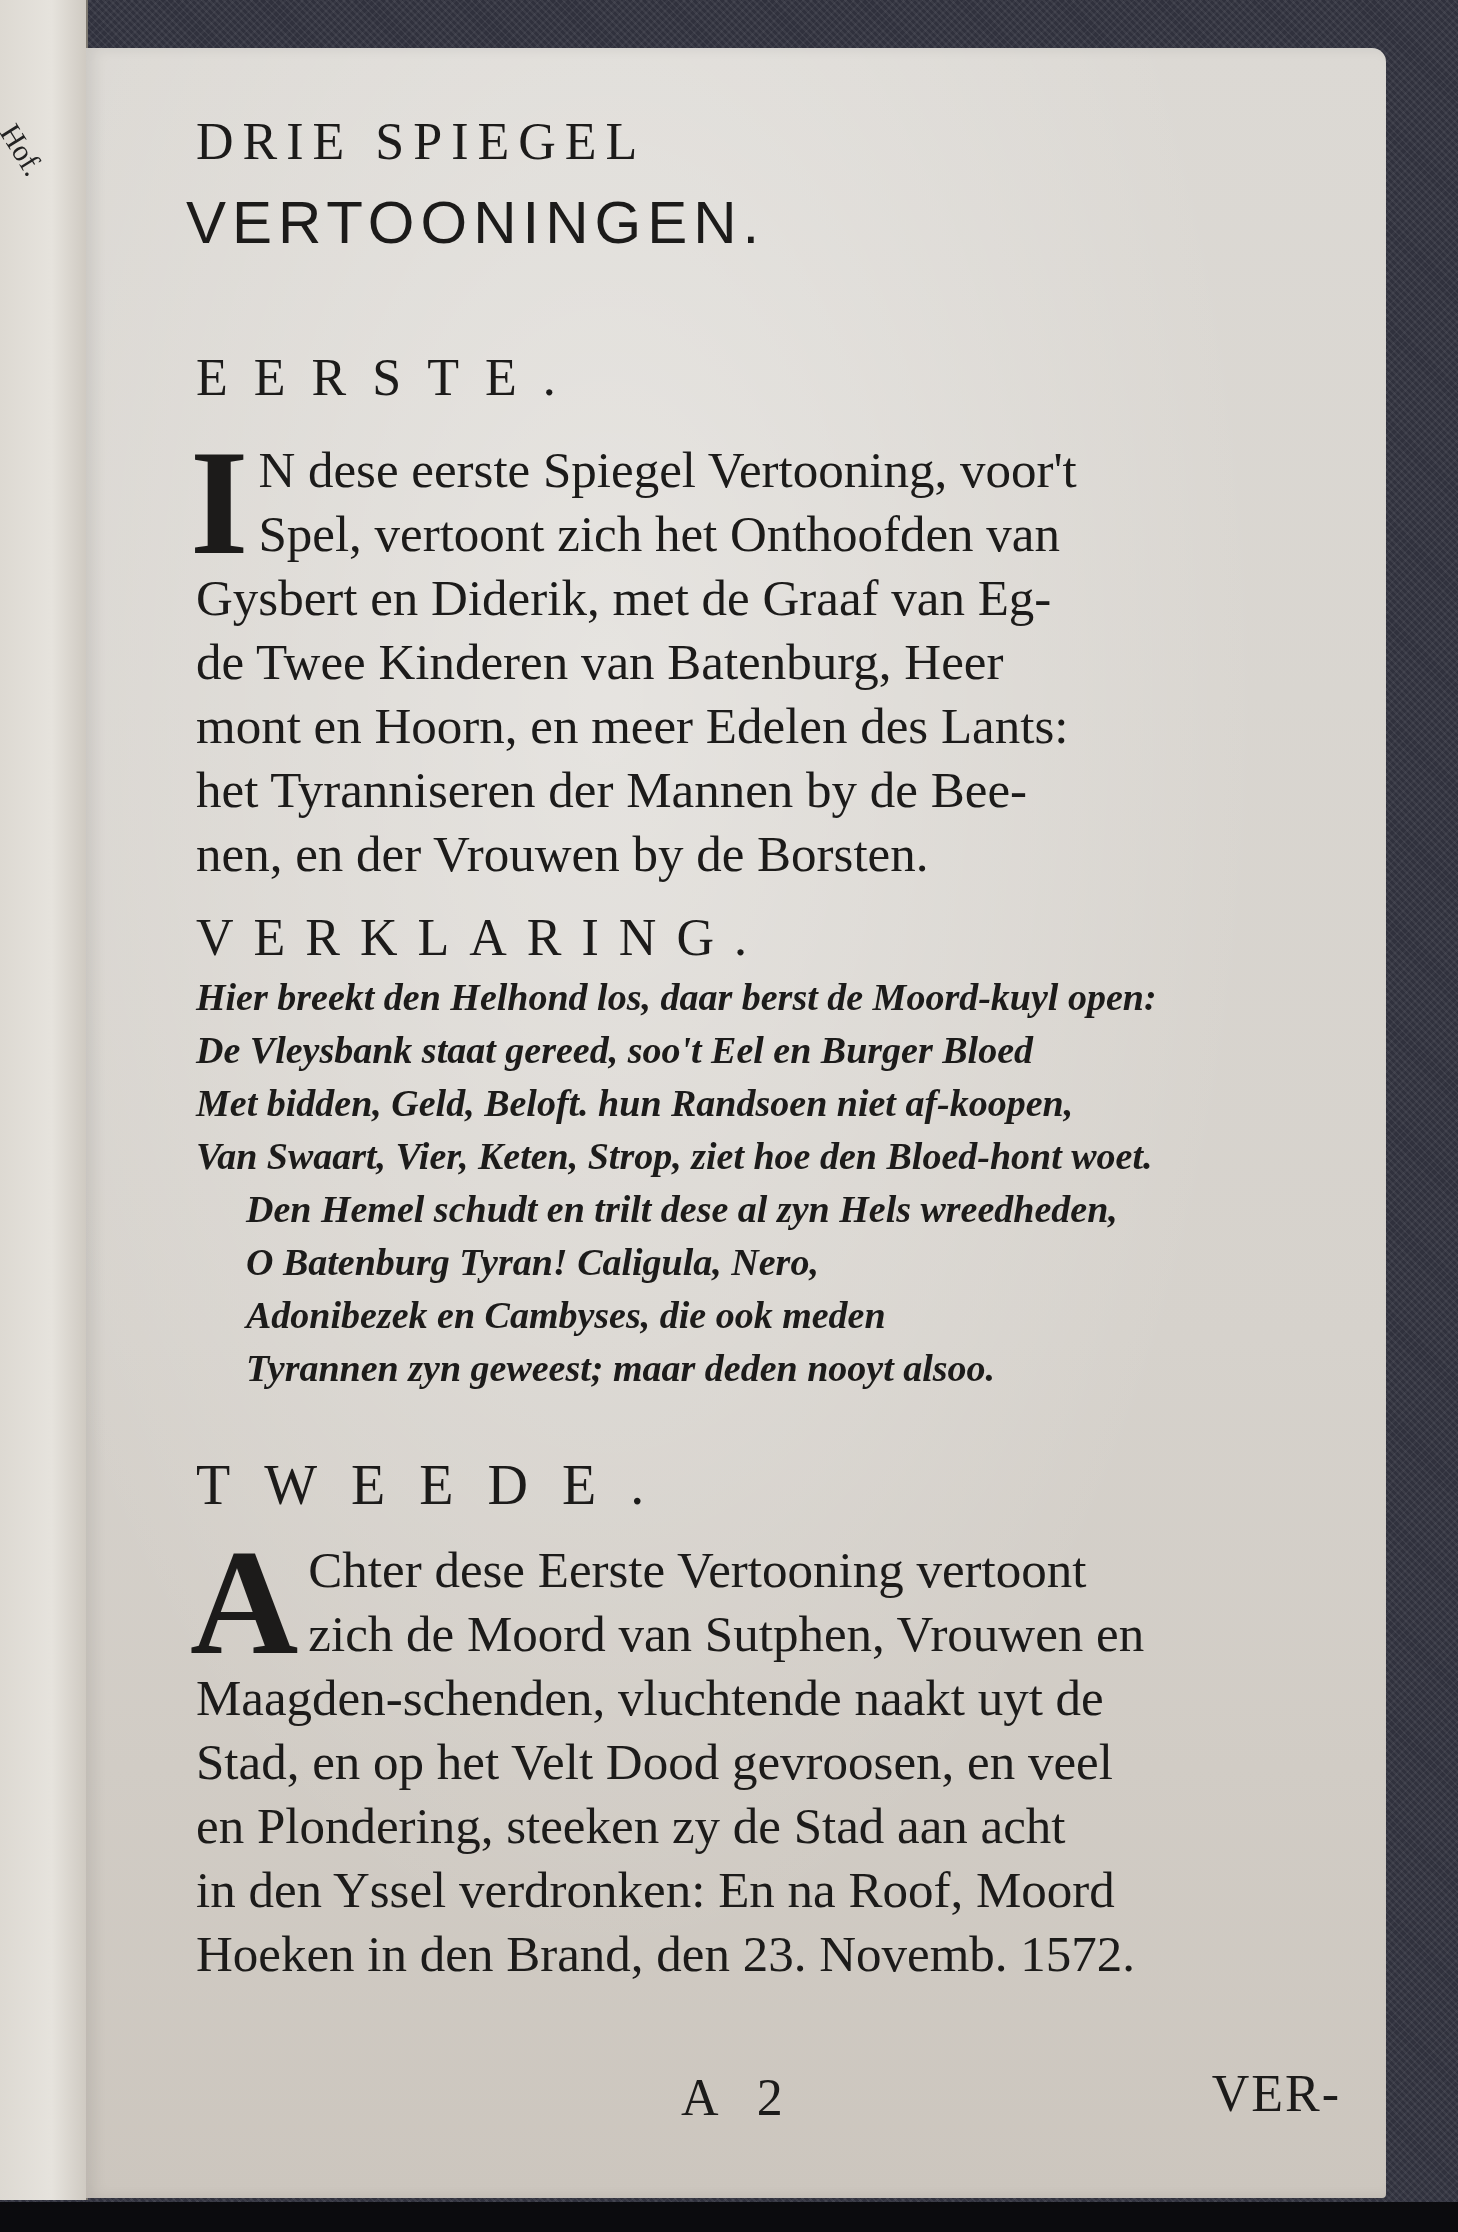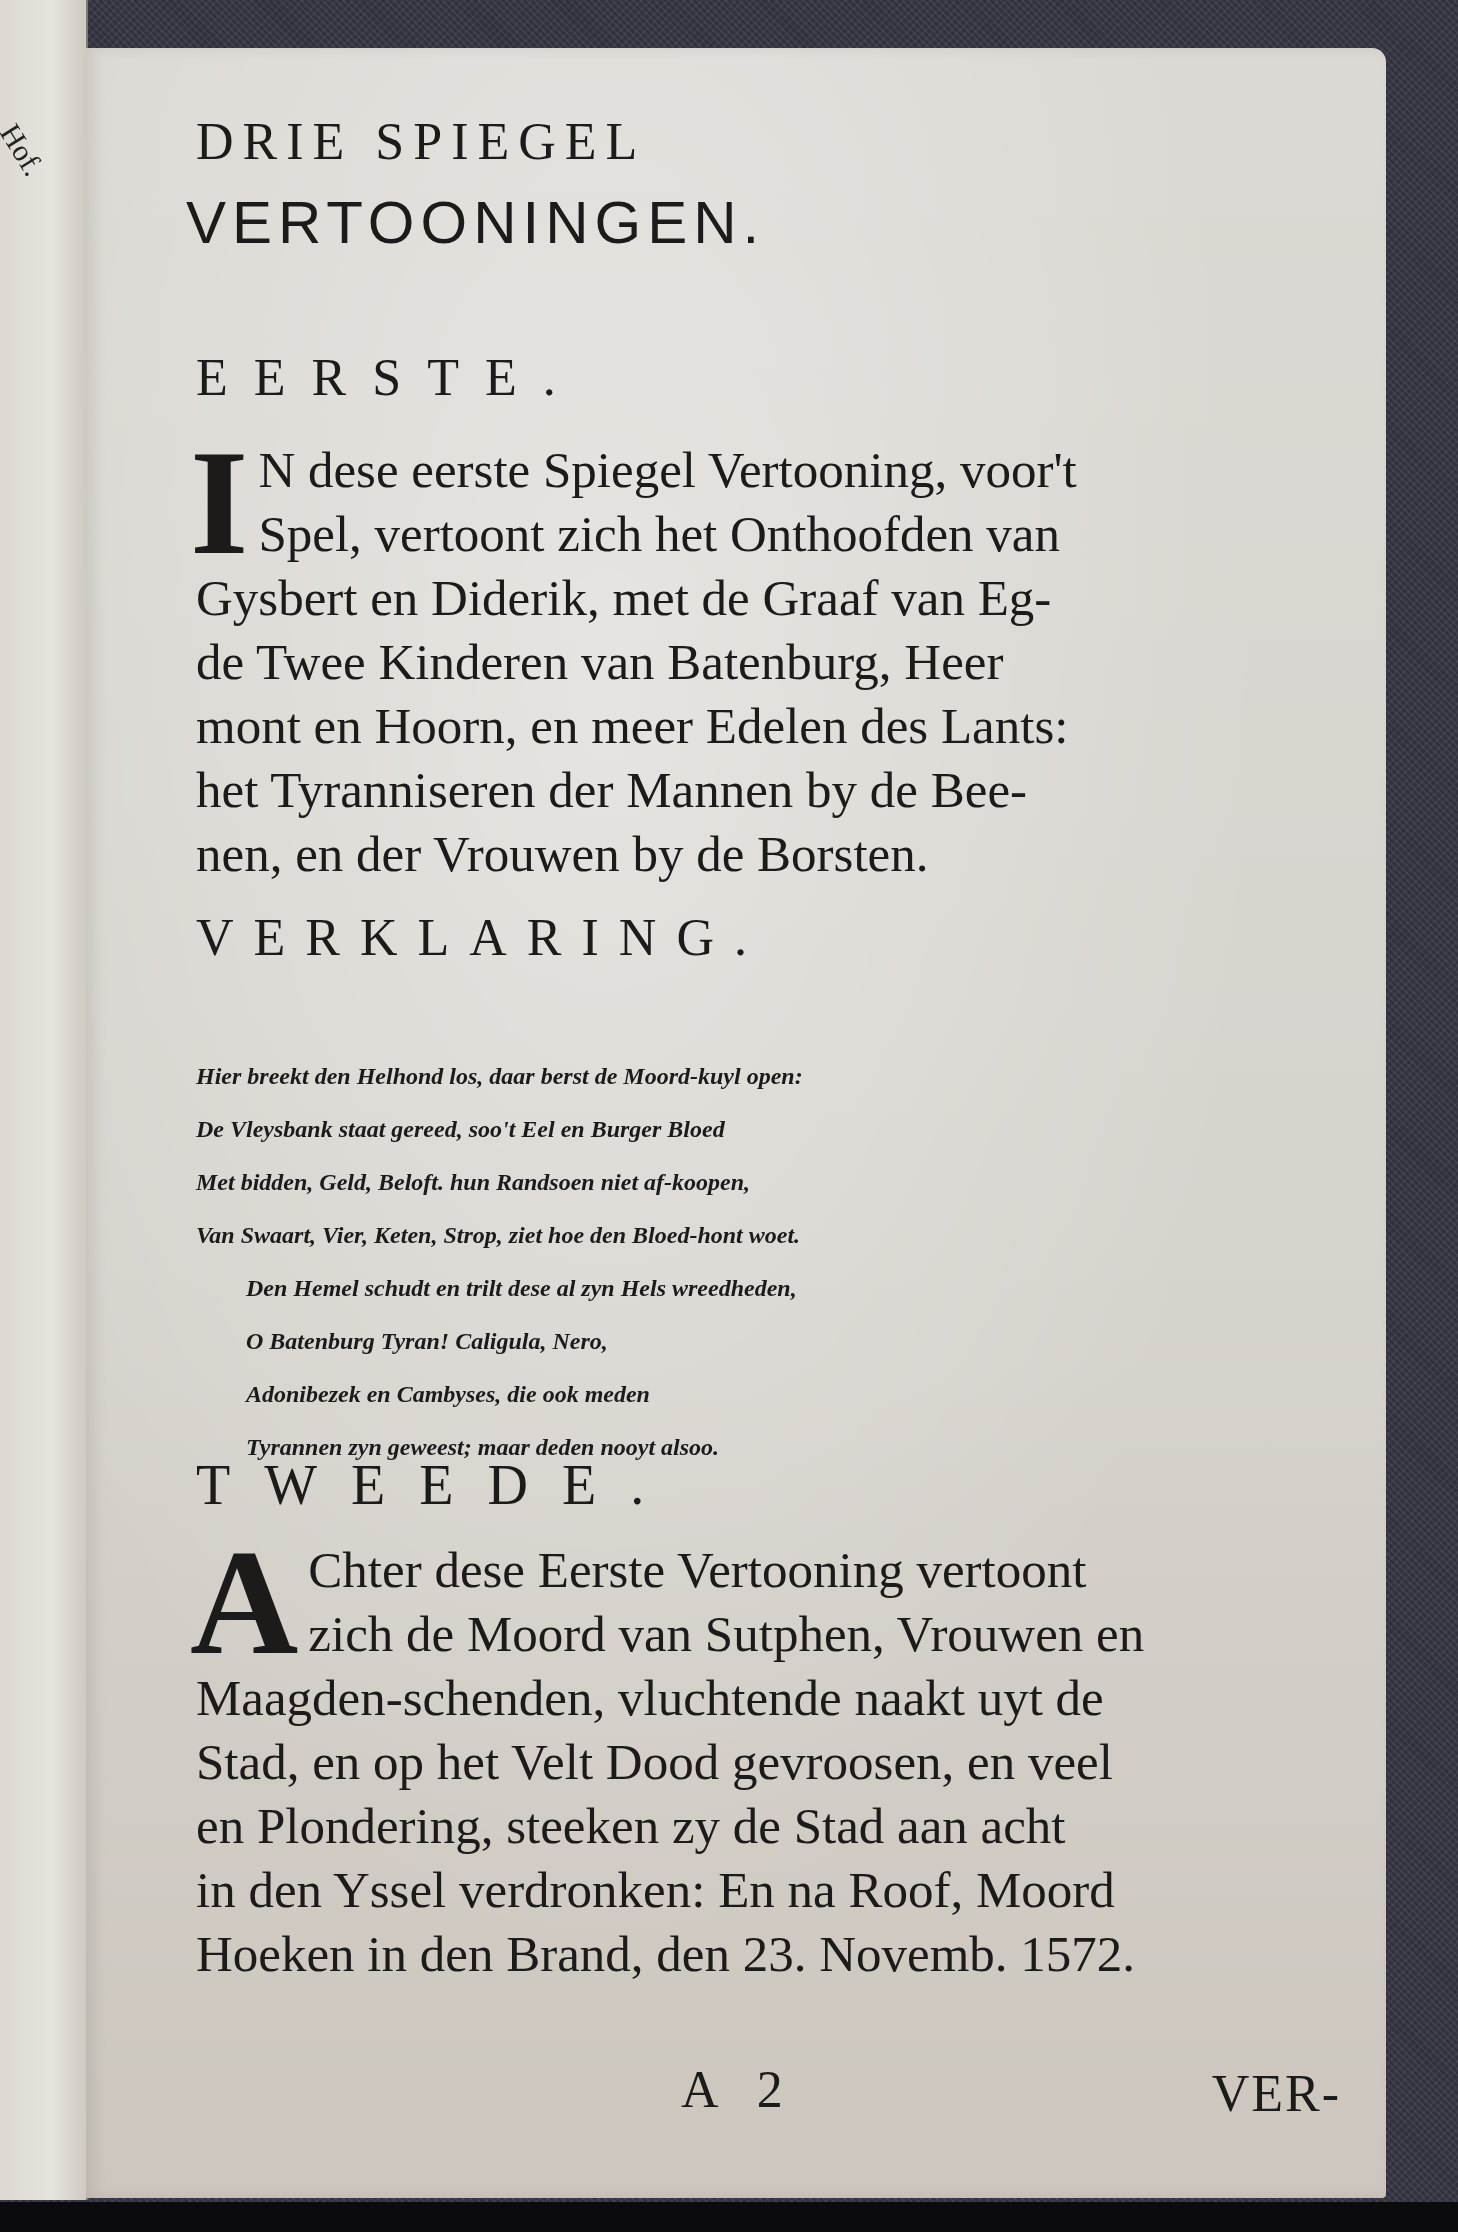--- a/index.html
+++ b/index.html
@@ -57,33 +57,33 @@
   .para i, .verse i { font-style: italic; font-weight: bold; }
   .dropcap {
     float: left; font-size: 150px; line-height: 120px; margin: 4px 10px 0 -6px;
     font-family: "Liberation Serif", serif; font-weight: bold;
   }
   .p1 { top: 390px; }
   .t-verk {
     top: 860px; font-size: 52px; letter-spacing: 20px; font-family: "Liberation Serif", serif;
   }
   .verse {
-    top: 1002px; font-family: "Liberation Serif", serif; font-size: 24px; line-height: 53px;
+    top: 923px; font-family: "Liberation Serif", serif; font-size: 38px; line-height: 53px;
   }
   .verse .vline { display: block; white-space: nowrap; }
   .verse .indent { padding-left: 50px; }
   .t-tweede {
     top: 1405px; font-size: 56px; letter-spacing: 34px; font-family: "Liberation Serif", serif;
   }
   .p2 { top: 1490px; }
   .footer {
     position: absolute; top: 2012px; left: 110px; width: 1145px; height: 70px;
     font-family: "Liberation Serif", serif; font-size: 52px; color: #1c1b1a;
   }
-  .sig { position: absolute; left: 485px; top: 0; letter-spacing: 14px; }
+  .sig { position: absolute; left: 485px; top: 8px; letter-spacing: 14px; }
   .catch { position: absolute; right: 0; top: 4px; letter-spacing: 2px; }
 </style>
 </head>
 <body>
 
 <div class="bg-cloth"></div>
 <div class="bottom-shadow"></div>
 
 <div class="left-page">
   <span class="hof">Hof.</span>

